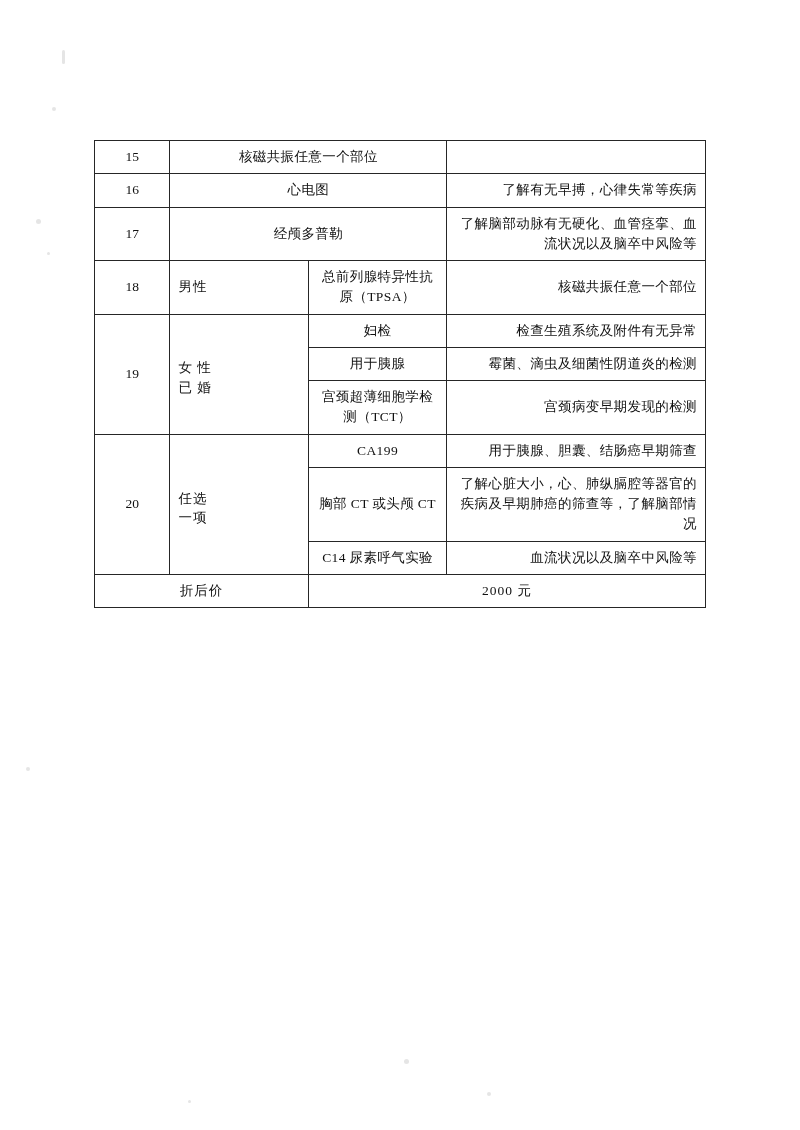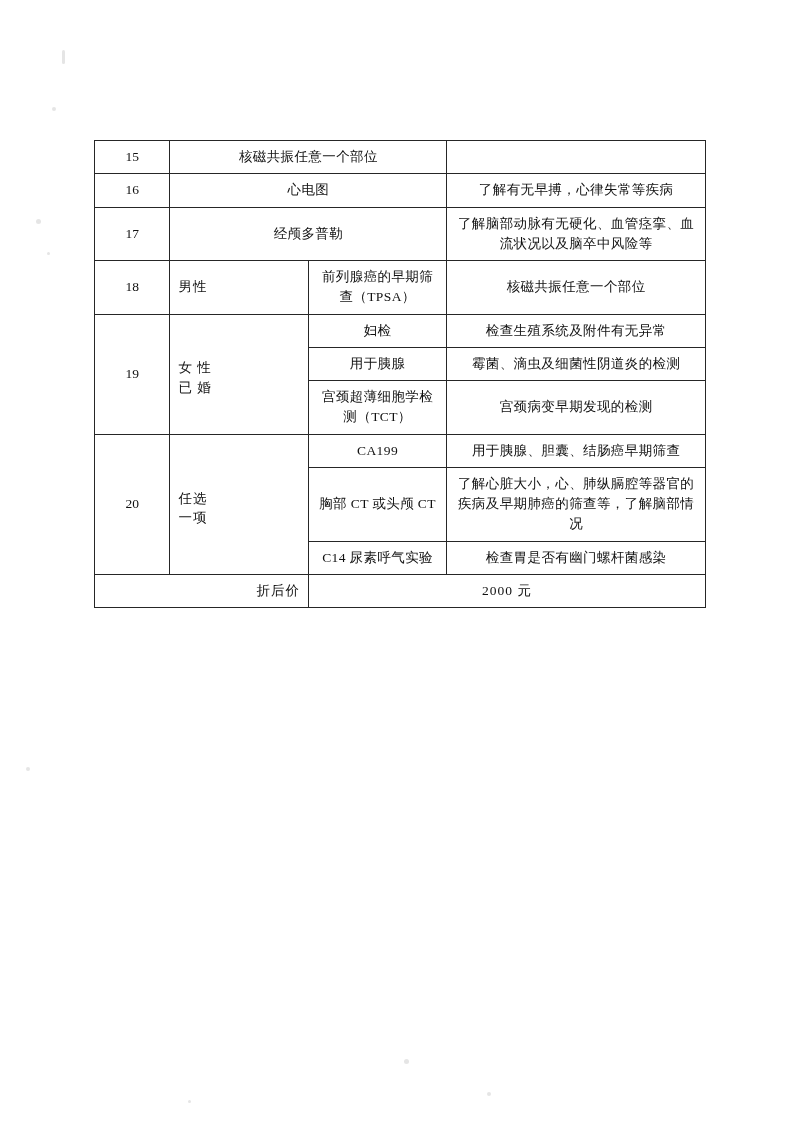--- a/index.html
+++ b/index.html
@@ -65,25 +65,25 @@
     letter-spacing: 1px;
   }
 
   td.c-item {
     width: 258px;
     text-align: center;
   }
 
   td.c-desc {
     width: 240px;
-    text-align: center;
+    text-align: right;
   }
 
   td.c-price-label {
-    text-align: right;
+    text-align: center;
     letter-spacing: 1px;
   }
 
   td.c-price-value {
     text-align: center;
     letter-spacing: 1px;
   }
 
   .group-vertical {
     display: inline-block;
@@ -125,21 +125,21 @@
 
       <tr>
         <td class="c-num">17</td>
         <td class="c-item" colspan="2">经颅多普勒</td>
         <td class="c-desc">了解脑部动脉有无硬化、血管痉挛、血流状况以及脑卒中风险等</td>
       </tr>
 
       <tr>
         <td class="c-num">18</td>
         <td class="c-group">男性</td>
-        <td class="c-item">前列腺癌的早期筛查（TPSA）</td>
+        <td class="c-item">总前列腺特异性抗原（TPSA）</td>
         <td class="c-desc">核磁共振任意一个部位</td>
       </tr>
 
       <tr>
         <td class="c-num" rowspan="3">19</td>
         <td class="c-group" rowspan="3">
           <span class="group-vertical">
             <span class="line">女 性</span>
             <span class="line">已 婚</span>
           </span>
@@ -166,21 +166,21 @@
         </td>
         <td class="c-item">CA199</td>
         <td class="c-desc">用于胰腺、胆囊、结肠癌早期筛查</td>
       </tr>
       <tr>
         <td class="c-item">胸部 CT 或头颅 CT</td>
         <td class="c-desc">了解心脏大小，心、肺纵膈腔等器官的疾病及早期肺癌的筛查等，了解脑部情况</td>
       </tr>
       <tr>
         <td class="c-item">C14 尿素呼气实验</td>
-        <td class="c-desc">检查胃是否有幽门螺杆菌感染</td>
+        <td class="c-desc">血流状况以及脑卒中风险等</td>
       </tr>
 
       <tr>
         <td class="c-price-label" colspan="2">折后价</td>
         <td class="c-price-value" colspan="2">2000 元</td>
       </tr>
     </tbody>
   </table>
 
 </div>

